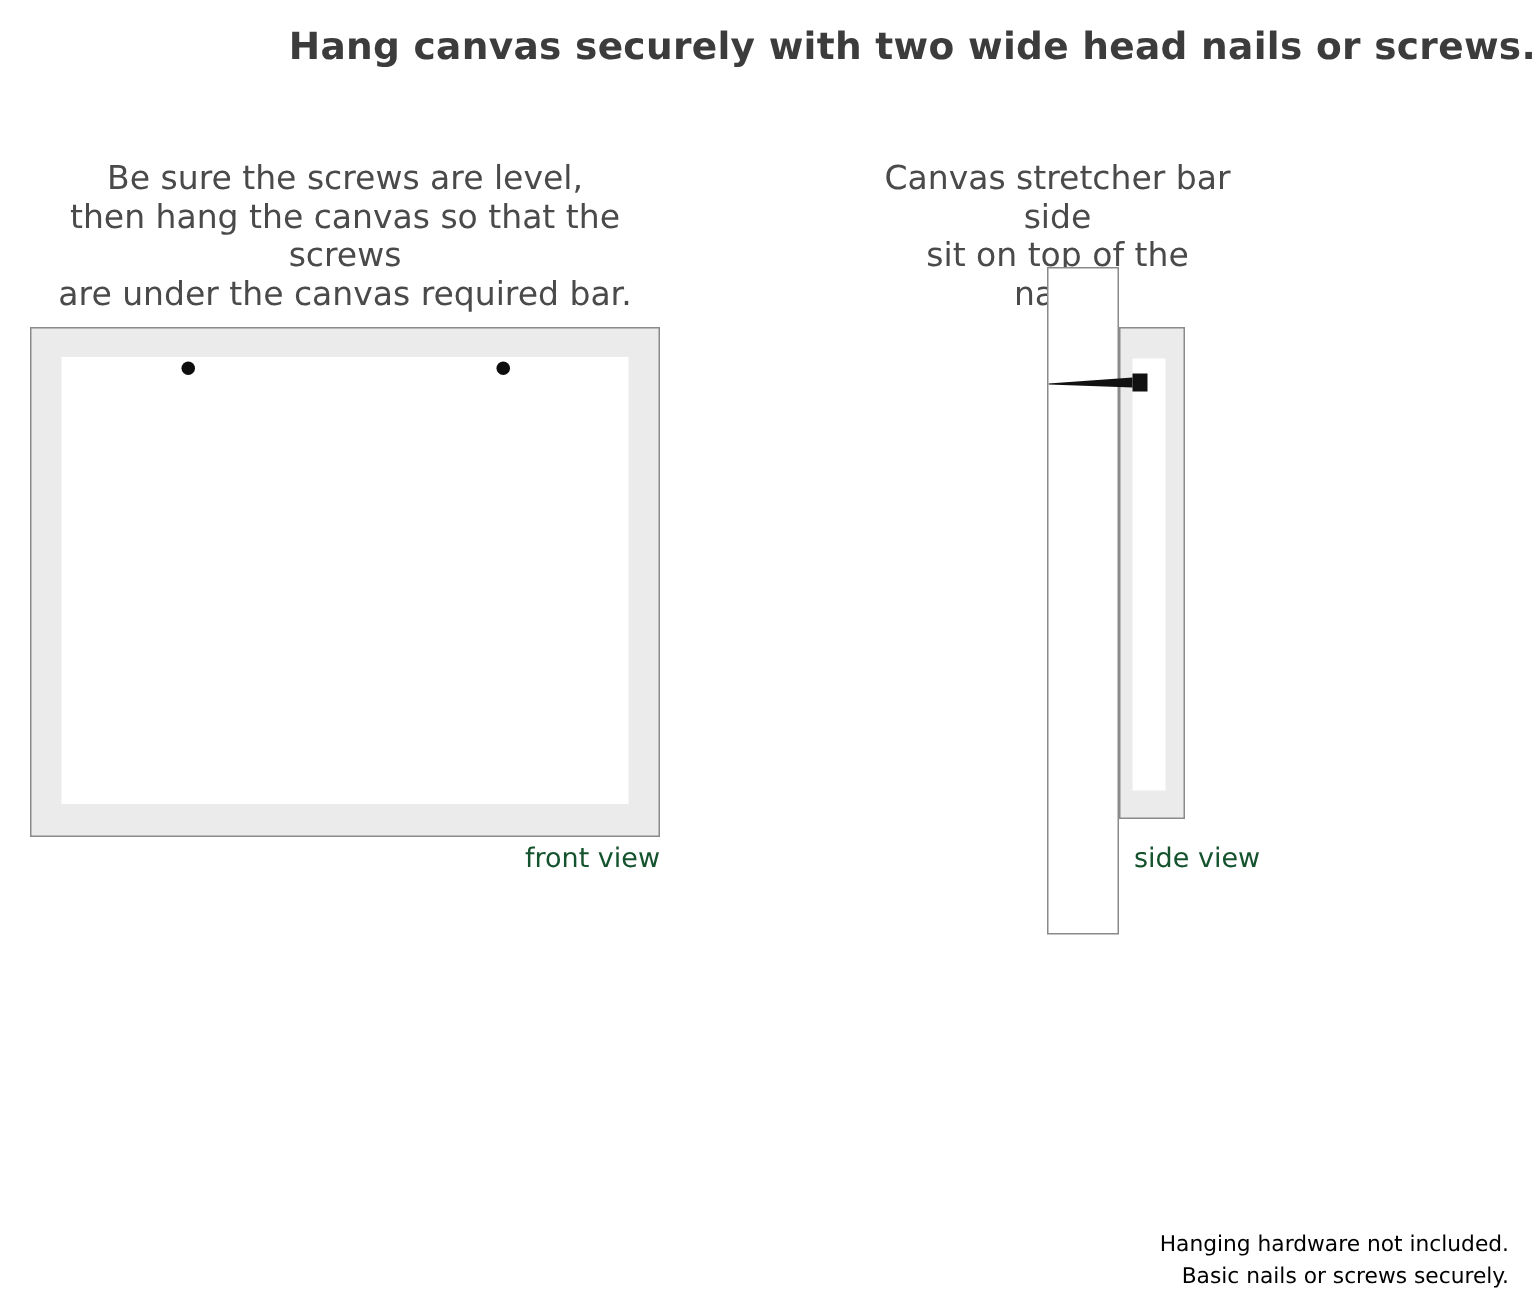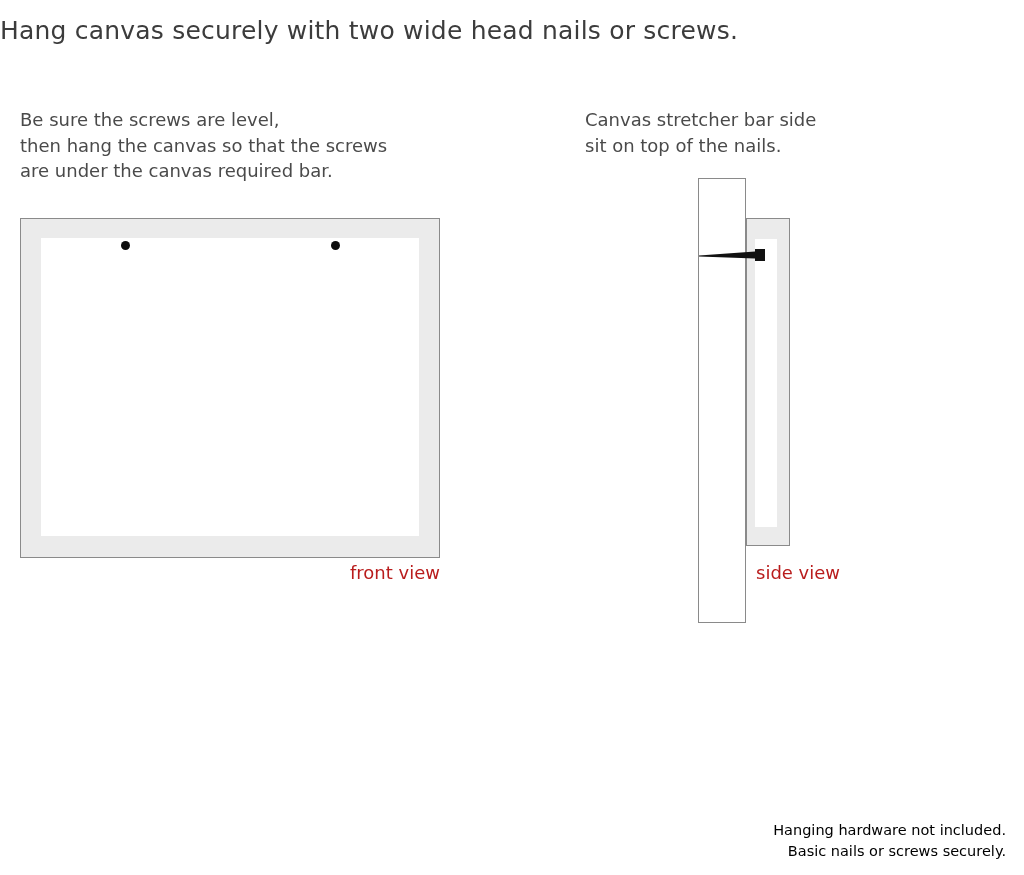--- a/index.html
+++ b/index.html
@@ -17,33 +17,33 @@
     color: #4a4a4a;
     -webkit-font-smoothing: antialiased;
   }
 
   
   .title {
     position: absolute;
     top: 16px;
     left: 0;
     width: 1024px;
-    text-align: left;
+    text-align: right;
     font-size: 25px;
-    font-weight: 400;
+    font-weight: 700;
     color: #3c3c3c;
     letter-spacing: 0.2px;
     white-space: nowrap;
   }
 
   
   .caption {
     position: absolute;
-    text-align: left;
-    font-size: 18px;
+    text-align: center;
+    font-size: 22px;
     line-height: 25.5px;
     color: #4a4a4a;
   }
   .caption-left {
     top: 107px;
     left: 20px;
     width: 420px;
   }
   .caption-right {
     top: 107px;
@@ -80,21 +80,21 @@
     height: 9px;
     border-radius: 50%;
     background: #0d0d0d;
   }
   .screw-dot-left  { left: 101px; top: 23px; }
   .screw-dot-right { left: 311px; top: 23px; }
 
   .view-label {
     position: absolute;
     font-size: 18px;
-    color: #b91c1c;
+    color: #14532d;
     white-space: nowrap;
   }
   .label-front {
     left: 20px;
     top: 562px;
     width: 420px;
     text-align: right;
   }
   .label-side {
     left: 756px;

